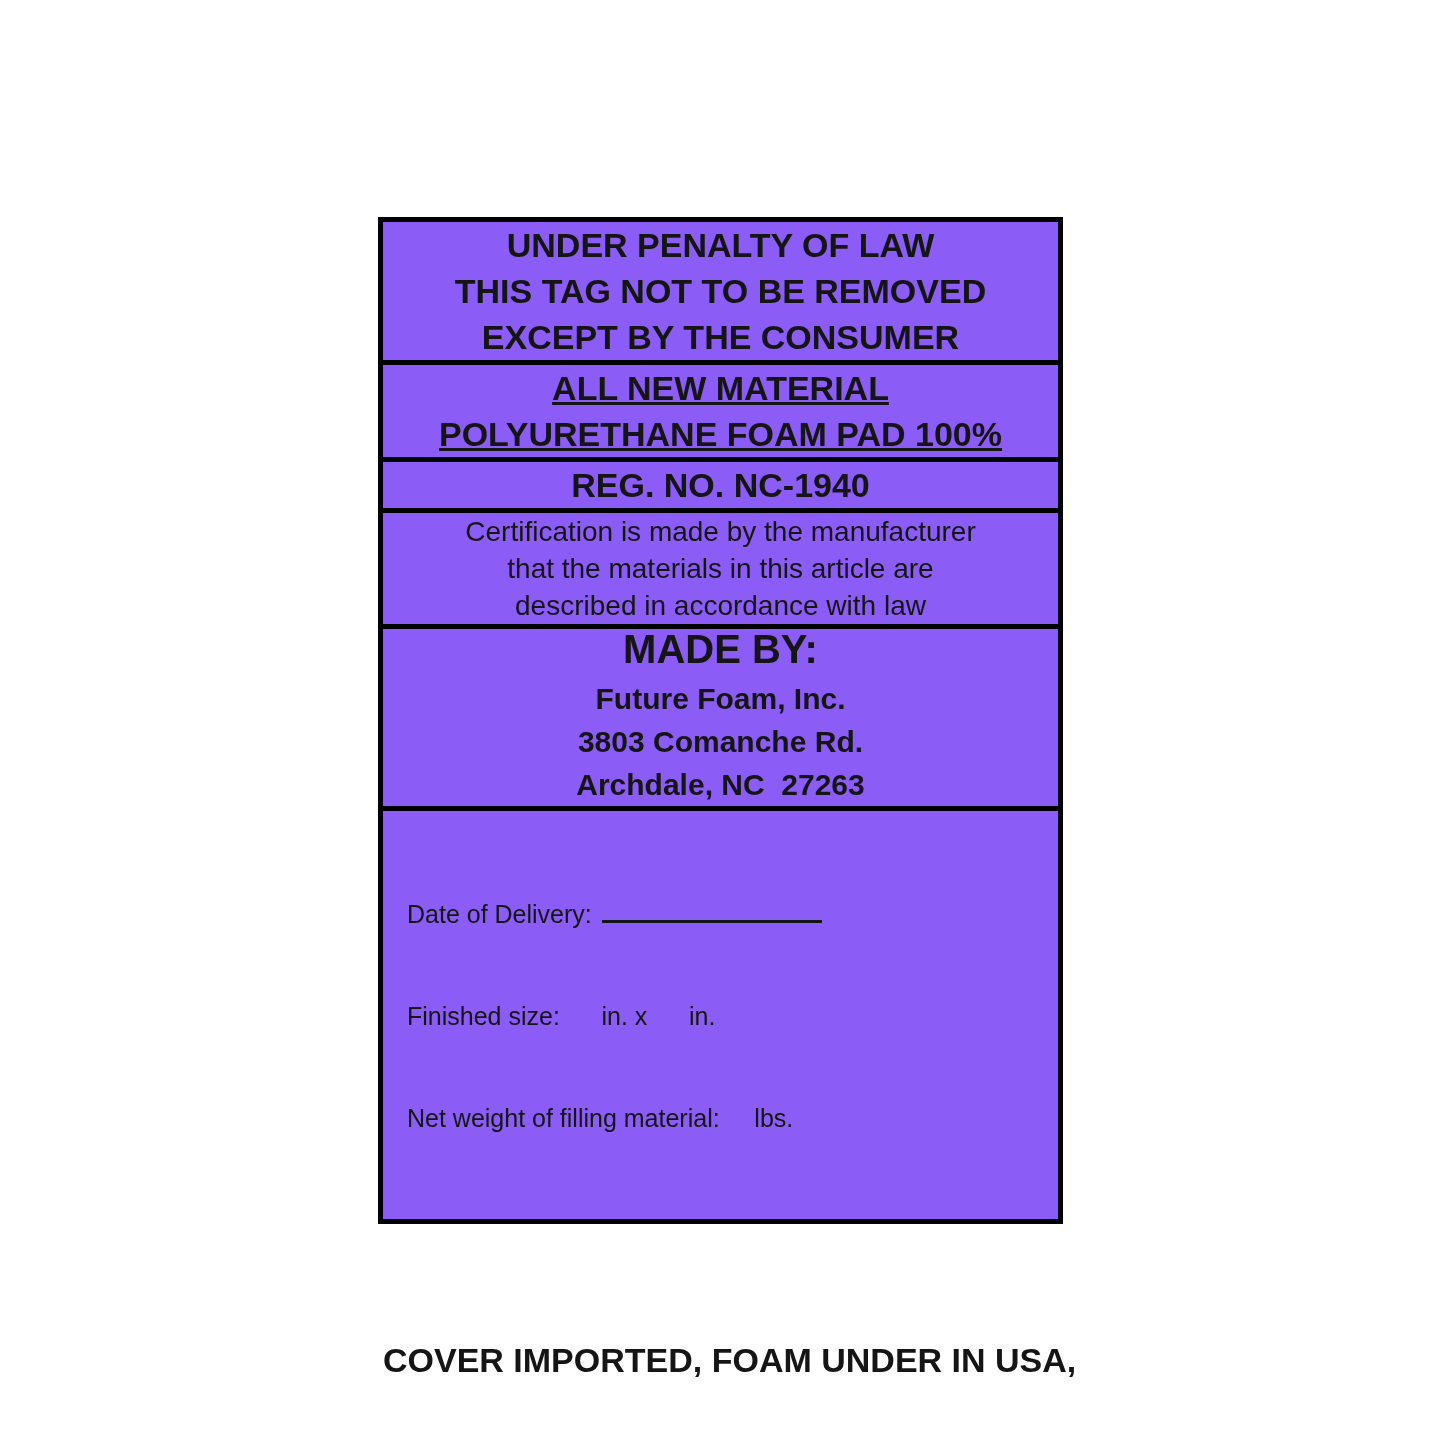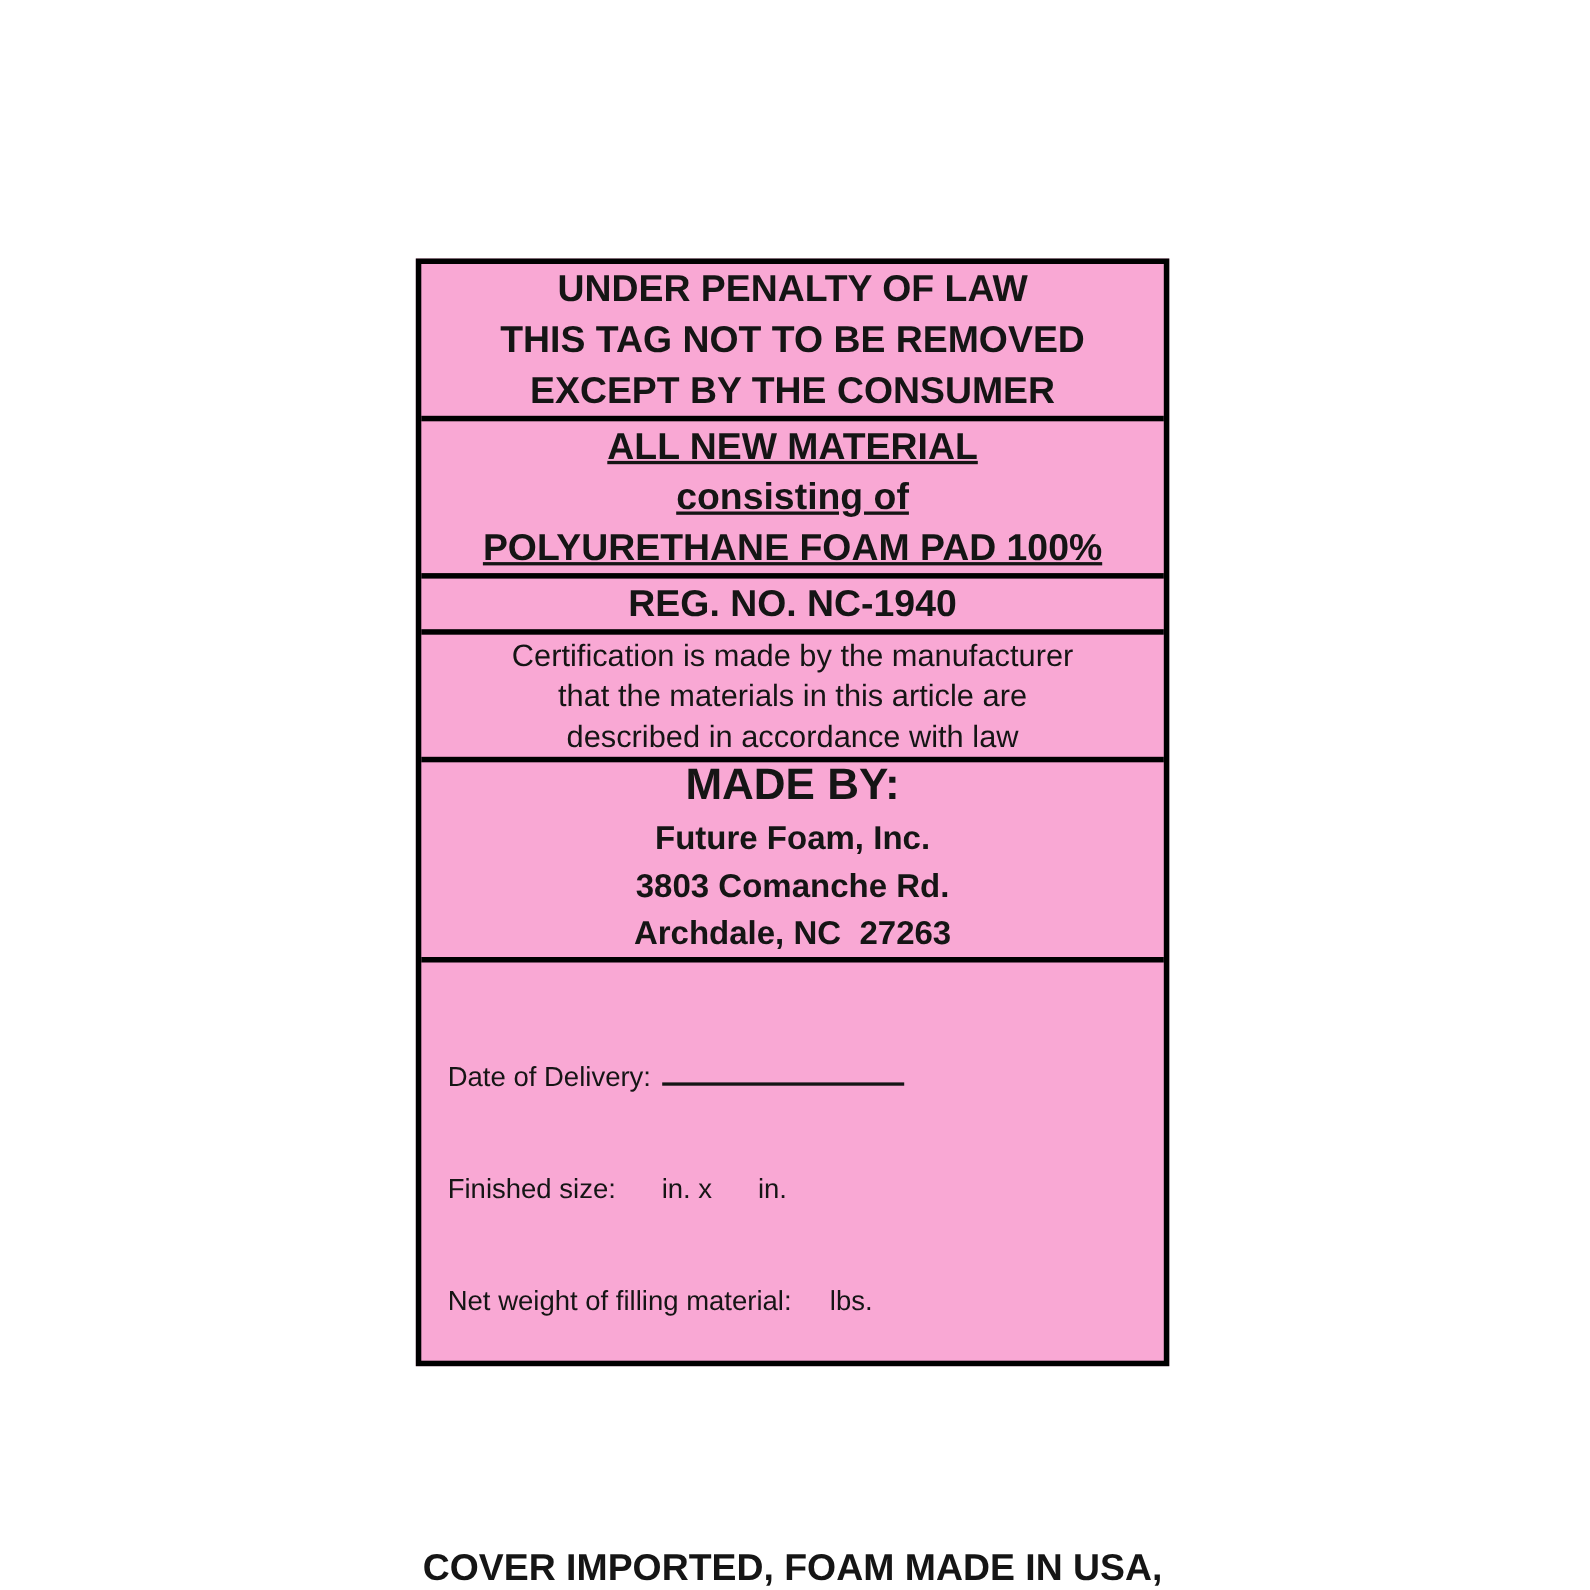--- a/index.html
+++ b/index.html
@@ -11,28 +11,28 @@
     width: 1445px;
     height: 1445px;
     background: #ffffff;
     position: relative;
     font-family: "Liberation Sans", sans-serif;
     color: #151515;
   }
   .tag {
     position: absolute;
     left: 378px;
-    top: 235px;
+    top: 217px;
     width: 685px;
     height: 1007px;
     border: 5px solid #000000;
     box-sizing: border-box;
     display: flex;
     flex-direction: column;
-    background: #f9a8d4;
+    background: #8b5cf6;
   }
   .sec {
     box-sizing: border-box;
     border-bottom: 5px solid #000000;
     display: flex;
     flex-direction: column;
     align-items: center;
     justify-content: center;
     text-align: center;
   }
@@ -102,21 +102,20 @@
 <div class="tag">
 
   <div class="sec sec-penalty">
     <div class="line-b34">UNDER PENALTY OF LAW</div>
     <div class="line-b34">THIS TAG NOT TO BE REMOVED</div>
     <div class="line-b34">EXCEPT BY THE CONSUMER</div>
   </div>
 
   <div class="sec sec-material">
     <div class="line-b34">ALL NEW MATERIAL</div>
-    <div class="line-b34">consisting of</div>
     <div class="line-b34">POLYURETHANE FOAM PAD 100%</div>
   </div>
 
   <div class="sec sec-reg">
     <div class="line-b34">REG. NO. NC-1940</div>
   </div>
 
   <div class="sec sec-certification">
     <div class="line-r28">Certification is made by the manufacturer</div>
     <div class="line-r28">that the materials in this article are</div>
@@ -130,18 +129,18 @@
     <div class="line-r30">Archdale, NC  27263</div>
   </div>
 
   <div class="sec sec-details">
     <div class="details-block">
       <div class="details-row"><span>Date of Delivery:</span><span class="blank-line"></span></div>
       <div class="details-row">Finished size:      in. x      in.</div>
       <div class="details-row">Net weight of filling material:     lbs.</div>
     </div>
     <div class="details-footer">
-      <div>COVER IMPORTED, FOAM MADE IN USA,</div>
+      <div>COVER IMPORTED, FOAM UNDER IN USA,</div>
       
     </div>
   </div>
 
 </div>
 
 </body></html>

